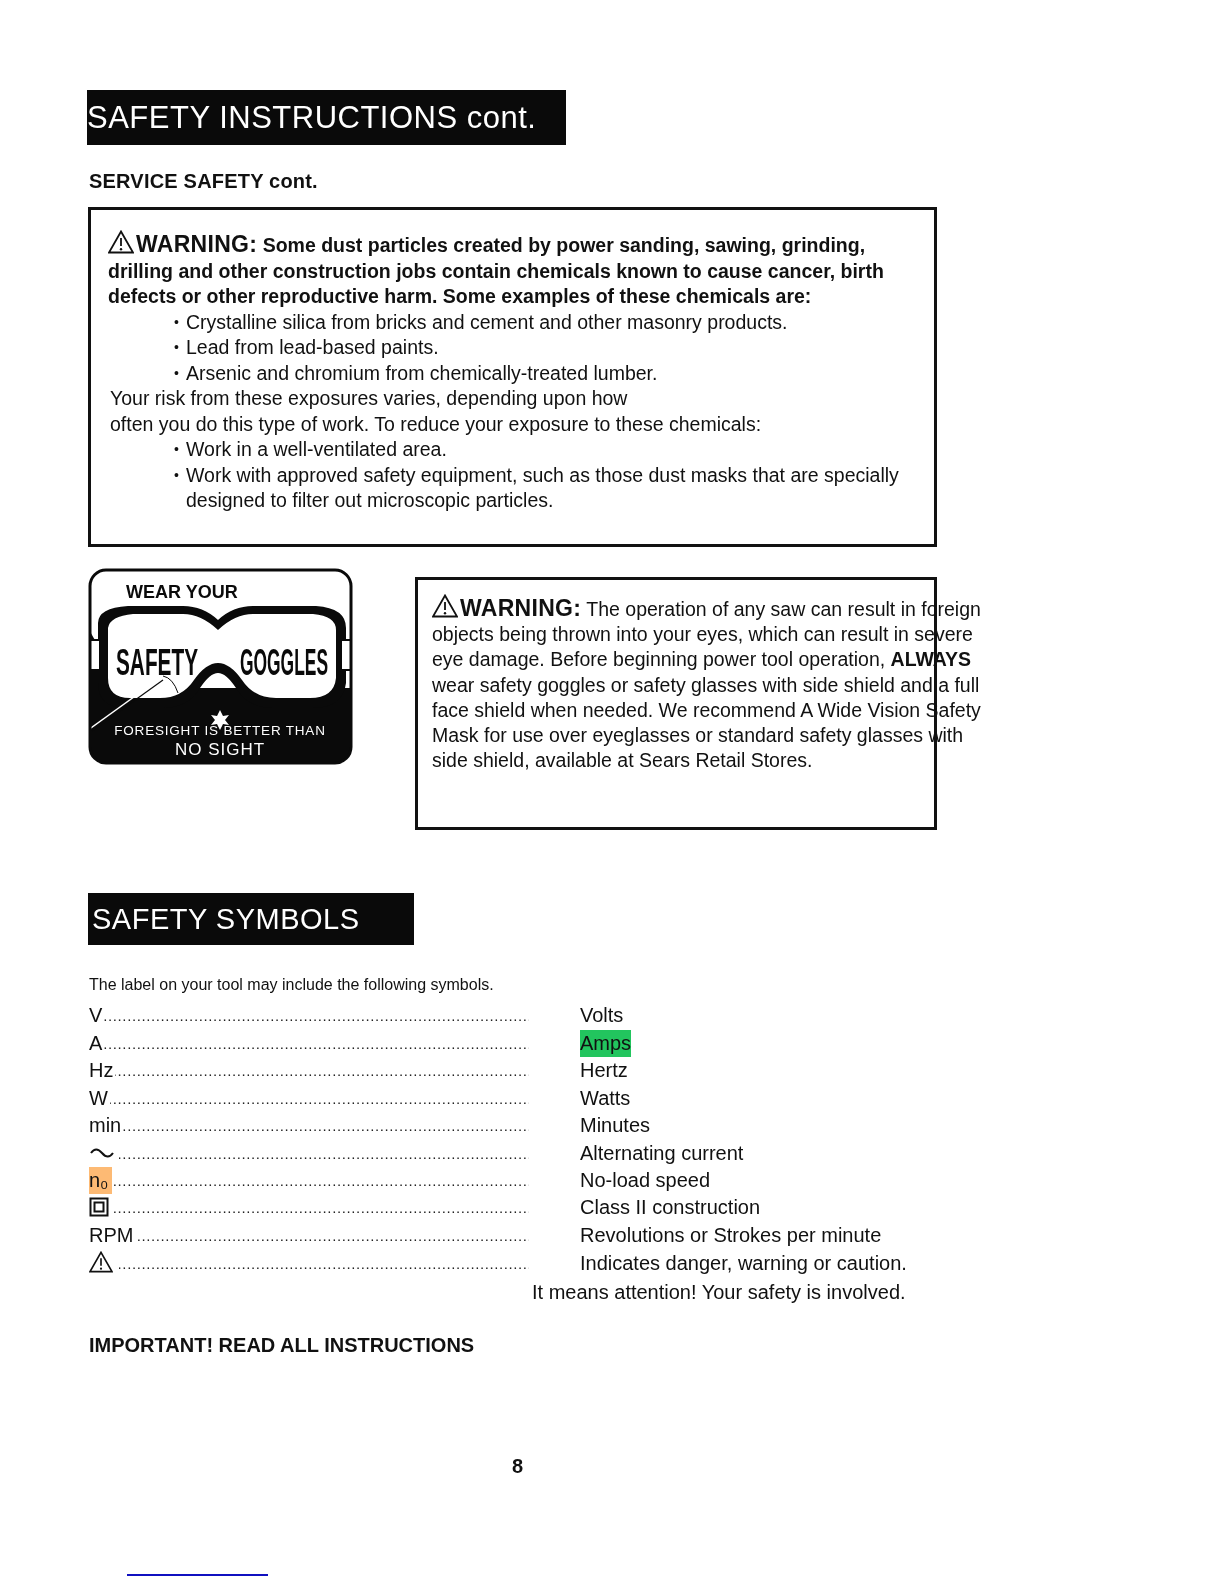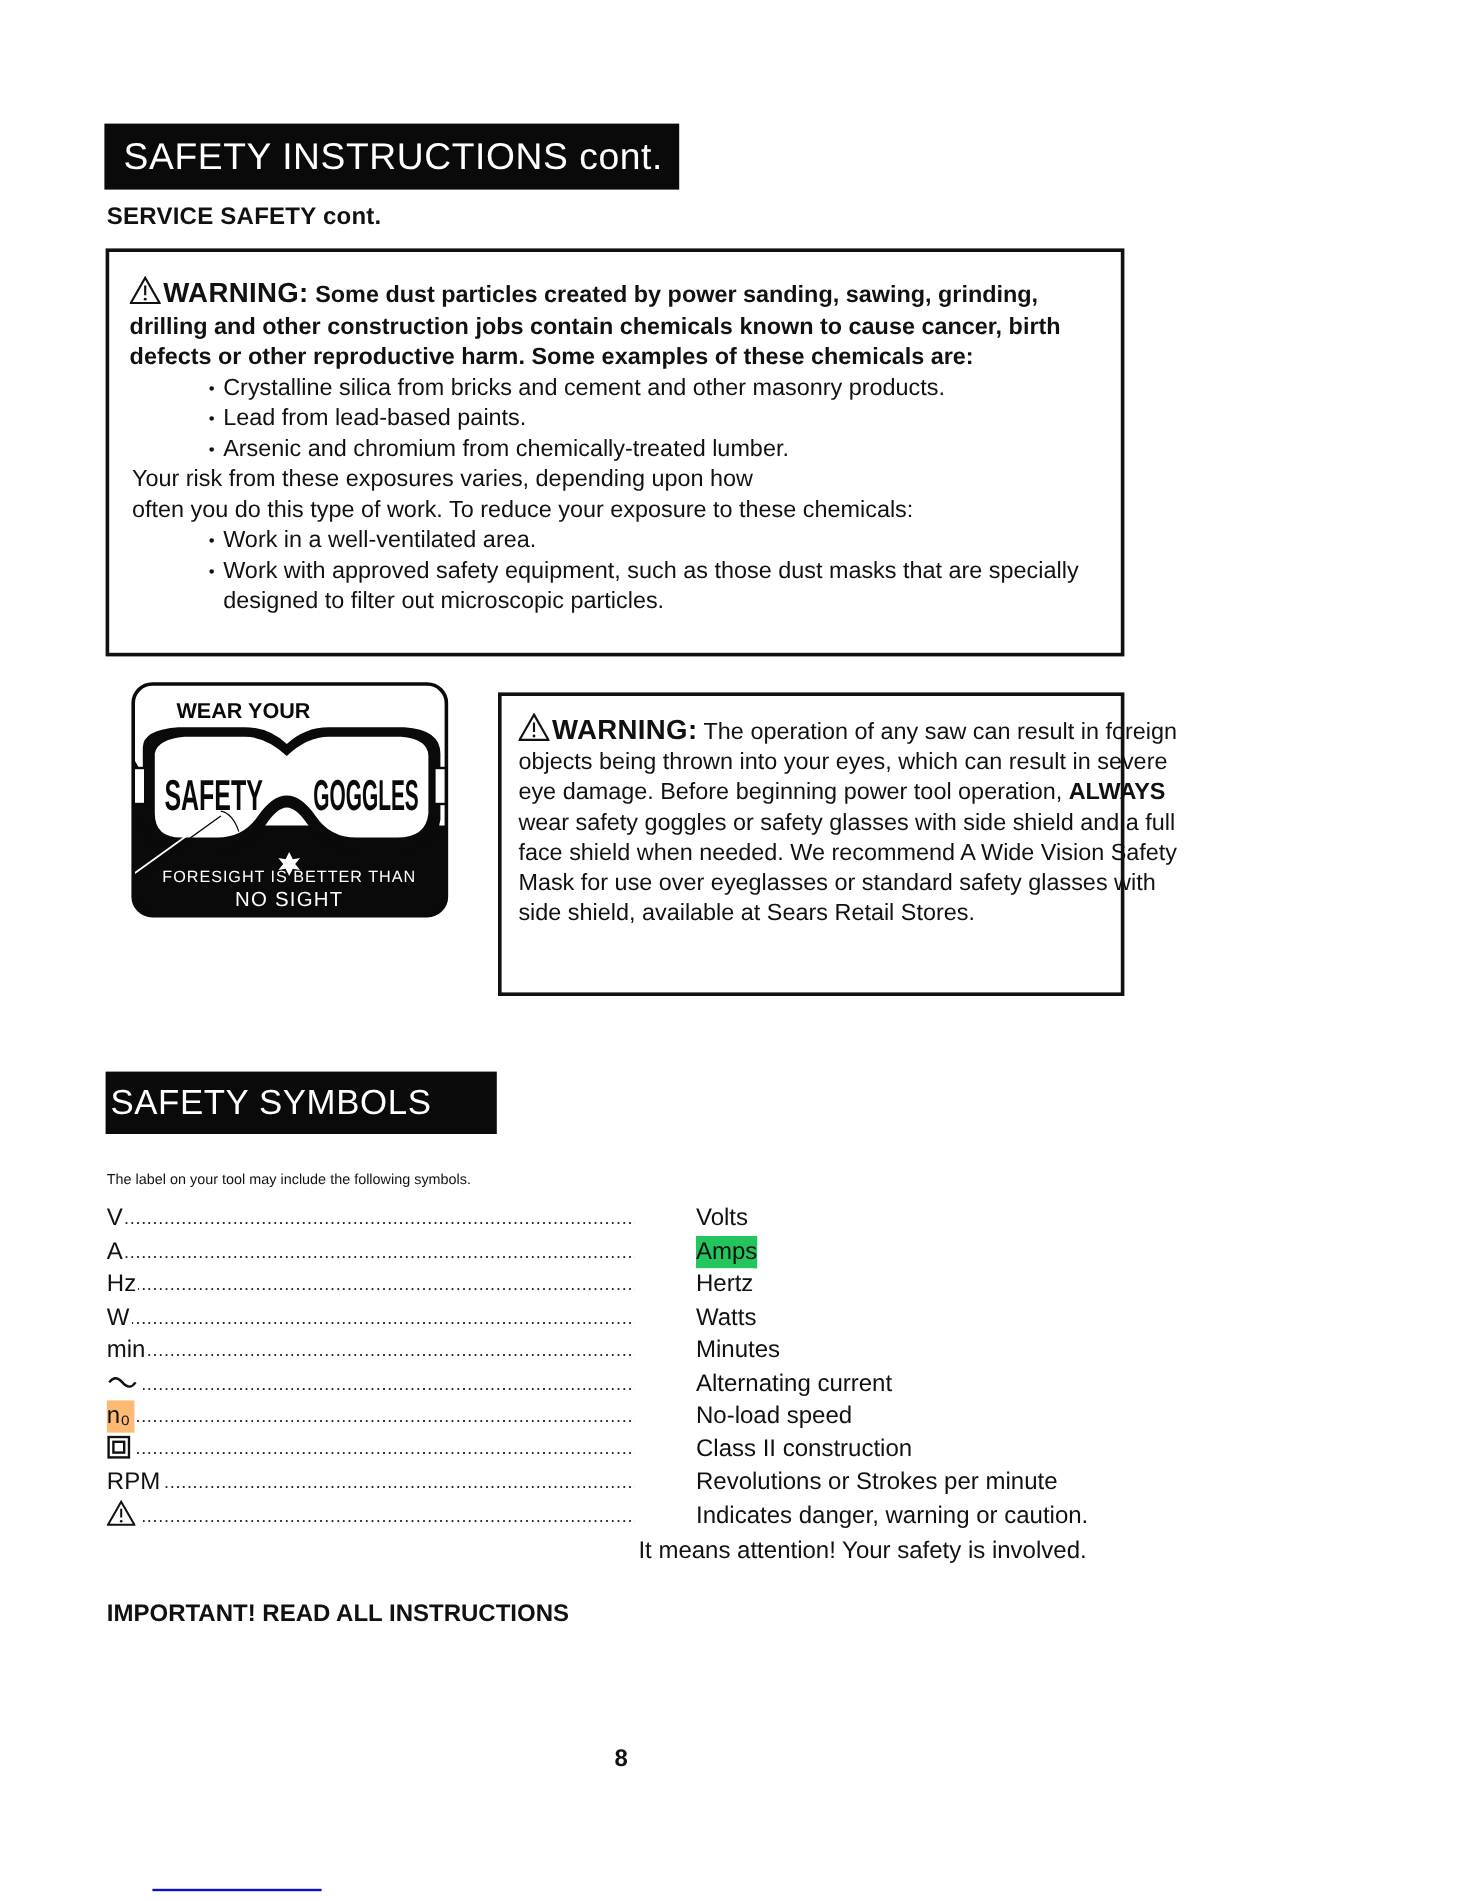--- a/index.html
+++ b/index.html
@@ -6,21 +6,21 @@
   body {
     width: 1224px; height: 1584px; position: relative; overflow: hidden;
     font-family: "Liberation Sans", sans-serif; color: #111;
   }
   .abs { position: absolute; }
   .banner {
     background: #0a0a0a; color: #fff; font-family: "Liberation Sans", sans-serif;
     font-weight: normal; letter-spacing: 0.5px; white-space: nowrap;
     box-sizing: border-box;
   }
-  #banner1 { left: 87px; top: 103px; width: 479px; height: 55px; font-size: 31px; line-height: 55px; padding-left: 16px; }
+  #banner1 { left: 87px; top: 90px; width: 479px; height: 55px; font-size: 31px; line-height: 55px; }
   #banner2 { left: 88px; top: 893px; width: 326px; height: 52px; font-size: 29px; line-height: 52px; padding-left: 4px; }
   #sub-heading { left: 89px; top: 170px; font-size: 20px; font-weight: bold; letter-spacing: 0.2px; }
 
   .box { border: 3px solid #111; box-sizing: border-box; }
   #warn1 { left: 88px; top: 207px; width: 849px; height: 340px; padding-left: 16px; }
   #warn2 { left: 367px; top: 577px; width: 522px; height: 253px; margin-left: 48px; }
 
   .tri { display: inline-block; width: 26px; height: 24px; vertical-align: -2px; margin-right: 2px; }
   .tri svg { width: 100%; height: 100%; }
 
@@ -29,23 +29,23 @@
   #warn1 .wlabel { font-weight: bold; font-size: 23px; letter-spacing: 0.3px; }
   #warn1 ul, #warn1 ul.second { list-style: none; margin: 0; padding: 0 0 0 78px; }
   #warn1 li { position: relative; font-size: 19.5px; line-height: 25.5px; }
   #warn1 li::before { content: "\2022"; position: absolute; left: -12px; font-size: 14px; }
   #warn1 .risk { font-size: 19.5px; line-height: 25.5px; margin-left: 2px; }
 
   #warn2 .body { position: absolute; left: 14px; top: 14px; width: 550px; font-size: 19.5px; line-height: 25.2px; }
   #warn2 .wlabel { font-weight: bold; font-size: 23px; letter-spacing: 0.3px; }
   #warn2 b { font-weight: bold; }
 
-  #goggles { left: 88px; top: 568px; width: 232px; height: 197px; margin-left: 21px; }
-
-  #symbols-intro { left: 89px; top: 976px; font-size: 12px; }
+  #goggles { left: 88px; top: 568px; width: 232px; height: 197px; }
+
+  #symbols-intro { left: 89px; top: 976px; font-size: 16px; }
   .sym-row { position: absolute; left: 89px; height: 27px; width: 880px; font-size: 20px; line-height: 27px; white-space: nowrap; }
   .sym-row .sym { position: absolute; left: 0; top: 0; }
   .sym-row .dots { position: absolute; left: 0; width: 440px; top: 0; overflow: hidden; color: #222; letter-spacing: 0.6px; font-size: 15px; }
   .sym-row .meaning { position: absolute; left: 443px; top: 0; margin-left: 48px; }
   #important { left: 89px; top: 1334px; font-size: 20px; font-weight: bold; }
   #page-num { left: 512px; top: 1455px; font-size: 20px; font-weight: bold; }
   #blue-line { left: 127px; top: 1574px; width: 141px; height: 2px; background: #1010c0; }
   #extra-line { left: 532px; top: 1279px; font-size: 20px; line-height: 27px; }
 </style>
 </head>

